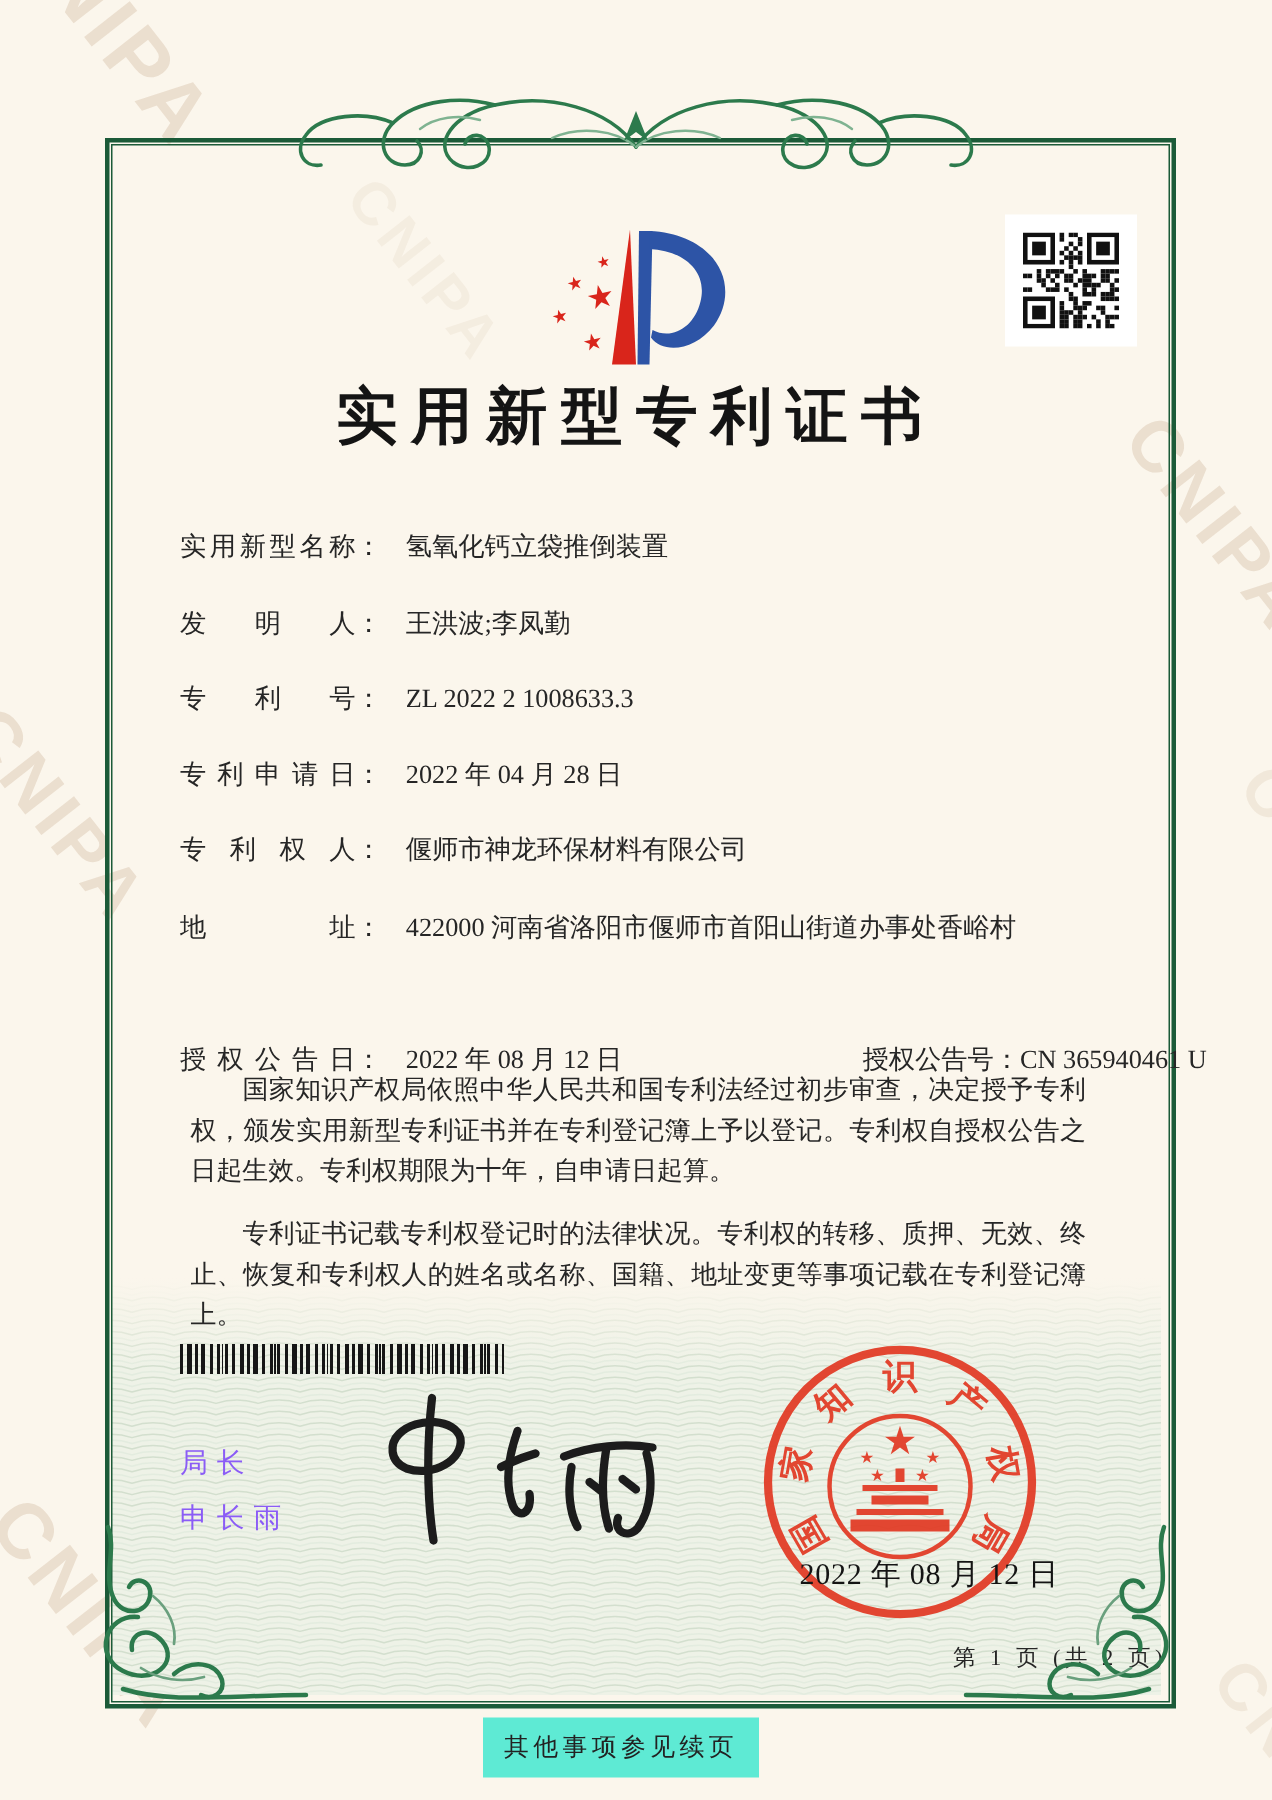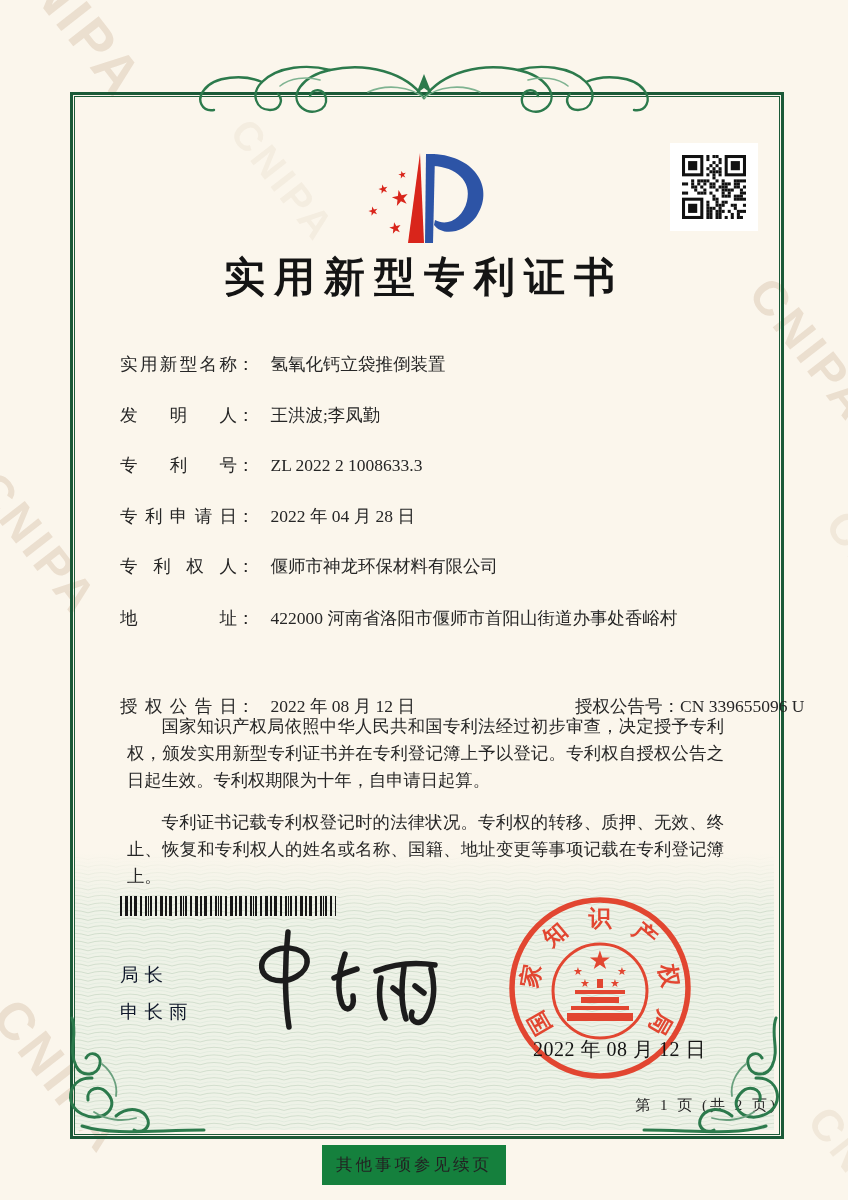--- a/index.html
+++ b/index.html
@@ -49,27 +49,27 @@
     left:112px; top:699px; width:627px; font-size:17.3px; line-height:1.56;
     text-align:justify; z-index:4;
   }
   .paras p{ margin:15px; text-indent:2em; }
   .barcode{
     left:120px; top:896px; width:216px; height:20px; z-index:4;
     background:
       repeating-linear-gradient(90deg,#161616 0 1px,transparent 1px 7px),
       repeating-linear-gradient(90deg,#161616 0 2px,transparent 2px 5px);
   }
-  .official{ left:120px; font-size:18.5px; letter-spacing:6px; z-index:5; color:#0f172a;}
+  .official{ left:120px; font-size:18.5px; letter-spacing:6px; z-index:5; color:#8b5cf6;}
   .signature{ left:248px; top:926px; z-index:5;}
   .seal{ left:505px; top:893px; z-index:5; opacity:.93;}
   .seal-date{ left:533px; top:1036px; font-size:20px; letter-spacing:.5px; color:#141414; z-index:6;}
   .page-num{ left:70px; top:1096px; width:708px; text-align:right; font-size:15px; letter-spacing:3px; z-index:4;}
   .note-box{
-    left:322px; top:1145px; background:#15803d; padding:9px 14px;
+    left:322px; top:1145px; background:#5eead4; padding:9px 14px;
     font-size:16.5px; letter-spacing:3px; z-index:4; color:#222;
   }
   .ornament{ z-index:5; pointer-events:none; }
 </style>
 </head>
 <body>
 
 <div class="page">
 
   <div class="wm" style="left:-22px; top:-18px; font-size:56px;">CNIPA</div>
@@ -361,21 +361,21 @@
 
   <div class="abs title">实用新型专利证书</div>
 
   <div id="fields">
       <div class="field-row" style="top: 352px;"><span class="flabel">实用新型名称</span><span>：</span><span class="fvalue">氢氧化钙立袋推倒装置</span></div>
       <div class="field-row" style="top: 403px;"><span class="flabel">发明人</span><span>：</span><span class="fvalue">王洪波;李凤勤</span></div>
       <div class="field-row" style="top: 453px;"><span class="flabel">专利号</span><span>：</span><span class="fvalue">ZL 2022 2 1008633.3</span></div>
       <div class="field-row" style="top: 504px;"><span class="flabel">专利申请日</span><span>：</span><span class="fvalue">2022 年 04 月 28 日</span></div>
       <div class="field-row" style="top: 554px;"><span class="flabel">专利权人</span><span>：</span><span class="fvalue">偃师市神龙环保材料有限公司</span></div>
       <div class="field-row" style="top: 606px;"><span class="flabel">地址</span><span>：</span><span class="fvalue">422000 河南省洛阳市偃师市首阳山街道办事处香峪村</span></div>
-      <div class="field-row" style="top: 694px;"><span class="flabel">授权公告日</span><span>：</span><span class="fvalue">2022 年 08 月 12 日</span><span class="gazette">授权公告号：CN 339655096 U</span></div>
+      <div class="field-row" style="top: 694px;"><span class="flabel">授权公告日</span><span>：</span><span class="fvalue">2022 年 08 月 12 日</span><span class="gazette">授权公告号：CN 365940461 U</span></div>
     </div>
 
   <div class="abs paras">
     <p>国家知识产权局依照中华人民共和国专利法经过初步审查，决定授予专利权，颁发实用新型专利证书并在专利登记簿上予以登记。专利权自授权公告之日起生效。专利权期限为十年，自申请日起算。</p>
     <p>专利证书记载专利权登记时的法律状况。专利权的转移、质押、无效、终止、恢复和专利权人的姓名或名称、国籍、地址变更等事项记载在专利登记簿上。</p>
   </div>
 
   <div class="abs barcode"></div>
 
   <div class="abs official" style="top:962px;">局长</div>

